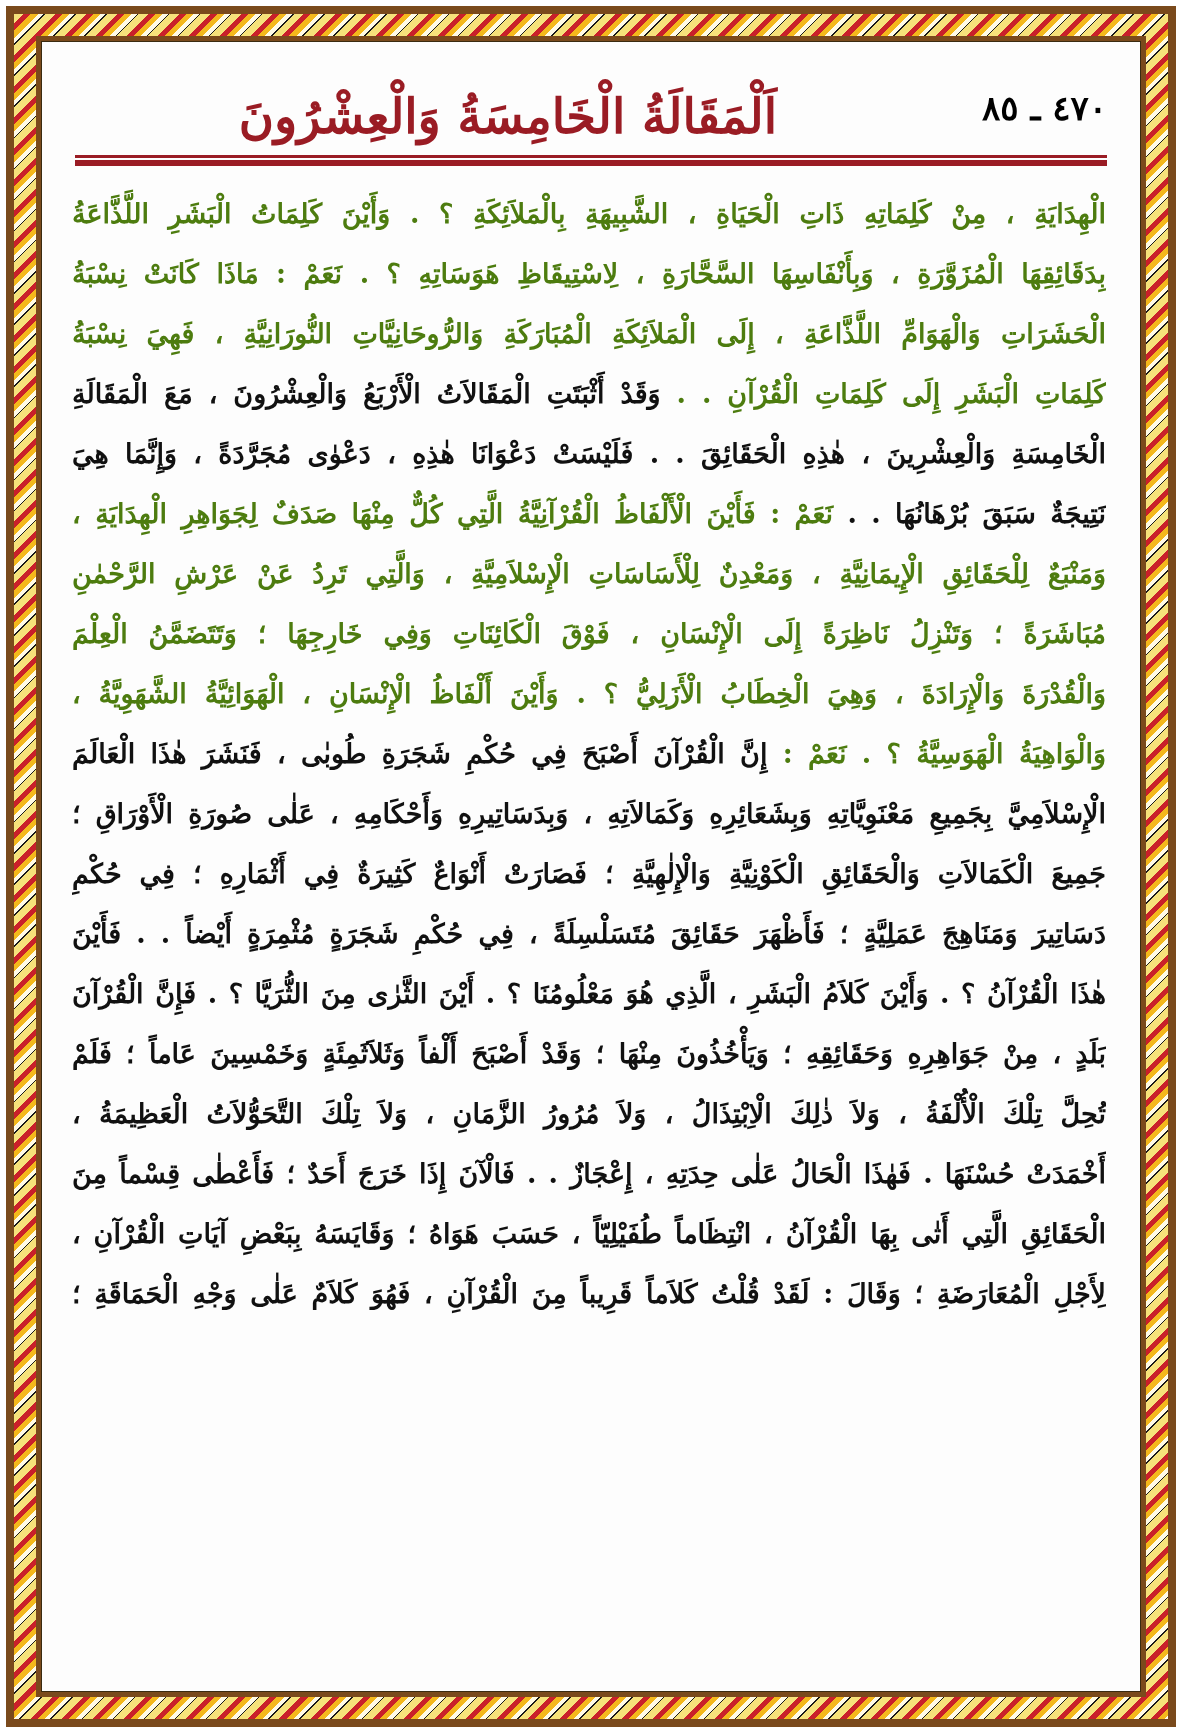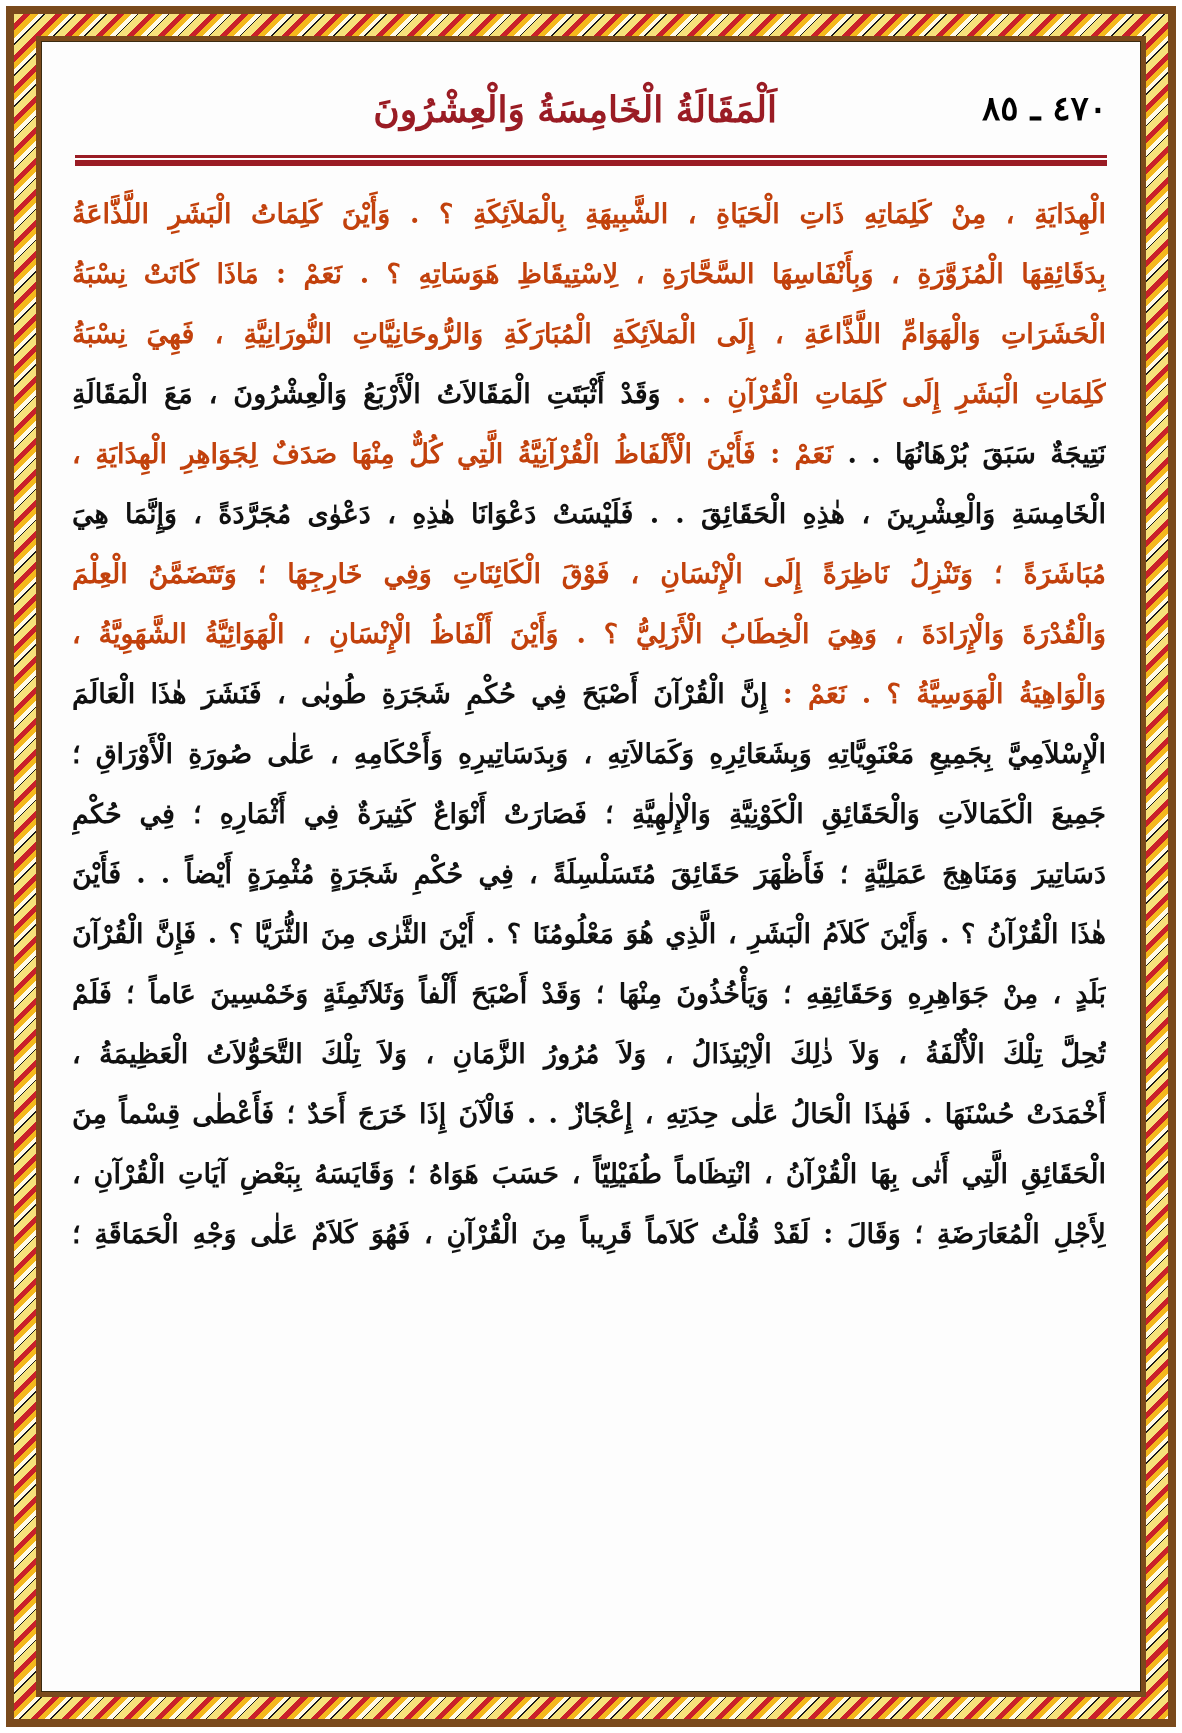--- a/index.html
+++ b/index.html
@@ -31,21 +31,21 @@
     position: absolute; left: 31px; top: 31px; right: 31px; bottom: 31px;
     background: #fdfdfd;
     border: 1px solid #3a2a10;
   }
   .header {
     position: absolute; left: 75px; right: 75px; top: 88px; height: 52px;
     direction: rtl;
   }
   .header-title {
     position: absolute; right: 330px; top: 0;
-    font-size: 36px; color: #9a1c24; font-weight: bold; white-space: nowrap;
+    font-size: 48px; color: #9a1c24; font-weight: bold; white-space: nowrap;
   }
   .header-pages {
     position: absolute; right: 0; top: 0;
     font-size: 34px; color: #000000; font-weight: bold; white-space: nowrap;
   }
   .rule-thin {
     position: absolute; left: 75px; right: 75px; top: 155px; height: 3px; background: #9a1c24;
   }
   .rule-thick {
     position: absolute; left: 75px; right: 75px; top: 160px; height: 6px; background: #9a1c24;
@@ -54,21 +54,21 @@
     position: absolute; left: 72px; right: 76px; top: 184px;
     direction: rtl;
   }
   .line {
     height: 60px; line-height: 60px;
     font-size: 27px; font-weight: bold;
     text-align: justify; text-align-last: justify;
     white-space: nowrap; overflow: hidden;
     color: #111111;
   }
-  .red { color: #c2410c; }
+  .red { color: #4d7c0f; }
   .blk { color: #111111; }
 </style>
 </head>
 <body>
 
 <div class="frame">
   <div class="braid"></div>
   <div class="inner-brown"></div>
   <div class="page"></div>
 </div>
@@ -78,22 +78,23 @@
   <span class="header-title">اَلْمَقَالَةُ الْخَامِسَةُ وَالْعِشْرُونَ</span>
 </div>
 <div class="rule-thin"></div>
 <div class="rule-thick"></div>
 
 <div class="body-text" id="body-text">
     <div class="line"><span class="red">الْهِدَايَةِ ، مِنْ كَلِمَاتِهِ ذَاتِ الْحَيَاةِ ، الشَّبِيهَةِ بِالْمَلاَئِكَةِ ؟ . وَأَيْنَ كَلِمَاتُ الْبَشَرِ اللَّذَّاعَةُ</span></div>
     <div class="line"><span class="red">بِدَقَائِقِهَا الْمُزَوَّرَةِ ، وَبِأَنْفَاسِهَا السَّحَّارَةِ ، لِاسْتِيقَاظِ هَوَسَاتِهِ ؟ . نَعَمْ : مَاذَا كَانَتْ نِسْبَةُ</span></div>
     <div class="line"><span class="red">الْحَشَرَاتِ وَالْهَوَامِّ اللَّذَّاعَةِ ، إِلَى الْمَلاَئِكَةِ الْمُبَارَكَةِ وَالرُّوحَانِيَّاتِ النُّورَانِيَّةِ ، فَهِيَ نِسْبَةُ</span></div>
     <div class="line"><span class="red">كَلِمَاتِ الْبَشَرِ إِلَى كَلِمَاتِ الْقُرْآنِ . . </span><span class="blk">وَقَدْ أَثْبَتَتِ الْمَقَالاَتُ الْأَرْبَعُ وَالْعِشْرُونَ ، مَعَ الْمَقَالَةِ</span></div>
+    <div class="line"><span class="blk">الْخَامِسَةِ وَالْعِشْرِينَ ، هٰذِهِ الْحَقَائِقَ . . فَلَيْسَتْ دَعْوَانَا هٰذِهِ ، دَعْوٰى مُجَرَّدَةً ، وَإِنَّمَا هِيَ</span></div>
     <div class="line"><span class="blk">نَتِيجَةٌ سَبَقَ بُرْهَانُهَا . . </span><span class="red">نَعَمْ : فَأَيْنَ الْأَلْفَاظُ الْقُرْآنِيَّةُ الَّتِي كُلٌّ مِنْهَا صَدَفٌ لِجَوَاهِرِ الْهِدَايَةِ ،</span></div>
-    <div class="line"><span class="blk">الْخَامِسَةِ وَالْعِشْرِينَ ، هٰذِهِ الْحَقَائِقَ . . فَلَيْسَتْ دَعْوَانَا هٰذِهِ ، دَعْوٰى مُجَرَّدَةً ، وَإِنَّمَا هِيَ</span></div>
+    <div class="line"><span class="red">وَمَنْبَعٌ لِلْحَقَائِقِ الْإِيمَانِيَّةِ ، وَمَعْدِنٌ لِلْأَسَاسَاتِ الْإِسْلاَمِيَّةِ ، وَالَّتِي تَرِدُ عَنْ عَرْشِ الرَّحْمٰنِ</span></div>
     <div class="line"><span class="red">مُبَاشَرَةً ؛ وَتَنْزِلُ نَاظِرَةً إِلَى الْإِنْسَانِ ، فَوْقَ الْكَائِنَاتِ وَفِي خَارِجِهَا ؛ وَتَتَضَمَّنُ الْعِلْمَ</span></div>
     <div class="line"><span class="red">وَالْقُدْرَةَ وَالْإِرَادَةَ ، وَهِيَ الْخِطَابُ الْأَزَلِيُّ ؟ . وَأَيْنَ أَلْفَاظُ الْإِنْسَانِ ، الْهَوَائِيَّةُ الشَّهَوِيَّةُ ،</span></div>
     <div class="line"><span class="red">وَالْوَاهِيَةُ الْهَوَسِيَّةُ ؟ . نَعَمْ : </span><span class="blk">إِنَّ الْقُرْآنَ أَصْبَحَ فِي حُكْمِ شَجَرَةِ طُوبٰى ، فَنَشَرَ هٰذَا الْعَالَمَ</span></div>
     <div class="line"><span class="blk">الْإِسْلاَمِيَّ بِجَمِيعِ مَعْنَوِيَّاتِهِ وَبِشَعَائِرِهِ وَكَمَالاَتِهِ ، وَبِدَسَاتِيرِهِ وَأَحْكَامِهِ ، عَلٰى صُورَةِ الْأَوْرَاقِ ؛</span></div>
     <div class="line"><span class="blk">جَمِيعَ الْكَمَالاَتِ وَالْحَقَائِقِ الْكَوْنِيَّةِ وَالْإِلٰهِيَّةِ ؛ فَصَارَتْ أَنْوَاعٌ كَثِيرَةٌ فِي أَثْمَارِهِ ؛ فِي حُكْمِ</span></div>
     <div class="line"><span class="blk">دَسَاتِيرَ وَمَنَاهِجَ عَمَلِيَّةٍ ؛ فَأَظْهَرَ حَقَائِقَ مُتَسَلْسِلَةً ، فِي حُكْمِ شَجَرَةٍ مُثْمِرَةٍ أَيْضاً . . فَأَيْنَ</span></div>
     <div class="line"><span class="blk">هٰذَا الْقُرْآنُ ؟ . وَأَيْنَ كَلاَمُ الْبَشَرِ ، الَّذِي هُوَ مَعْلُومُنَا ؟ . أَيْنَ الثَّرٰى مِنَ الثُّرَيَّا ؟ . فَإِنَّ الْقُرْآنَ</span></div>
     <div class="line"><span class="blk">بَلَدٍ ، مِنْ جَوَاهِرِهِ وَحَقَائِقِهِ ؛ وَيَأْخُذُونَ مِنْهَا ؛ وَقَدْ أَصْبَحَ أَلْفاً وَثَلاَثَمِئَةٍ وَخَمْسِينَ عَاماً ؛ فَلَمْ</span></div>
     <div class="line"><span class="blk">تُحِلَّ تِلْكَ الْأُلْفَةُ ، وَلاَ ذٰلِكَ الْاِبْتِذَالُ ، وَلاَ مُرُورُ الزَّمَانِ ، وَلاَ تِلْكَ التَّحَوُّلاَتُ الْعَظِيمَةُ ،</span></div>
     <div class="line"><span class="blk">أَخْمَدَتْ حُسْنَهَا . فَهٰذَا الْحَالُ عَلٰى حِدَتِهِ ، إِعْجَازٌ . . فَالْآنَ إِذَا خَرَجَ أَحَدٌ ؛ فَأَعْطٰى قِسْماً مِنَ</span></div>

